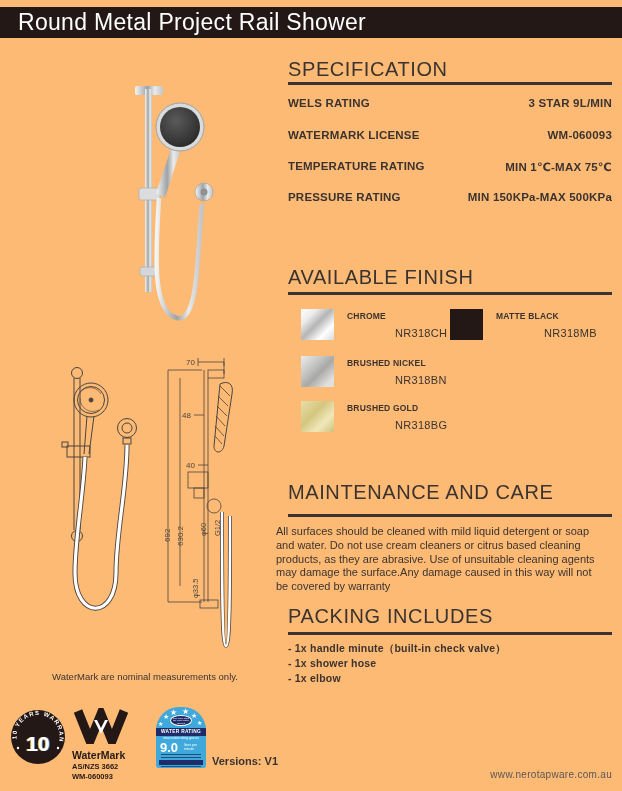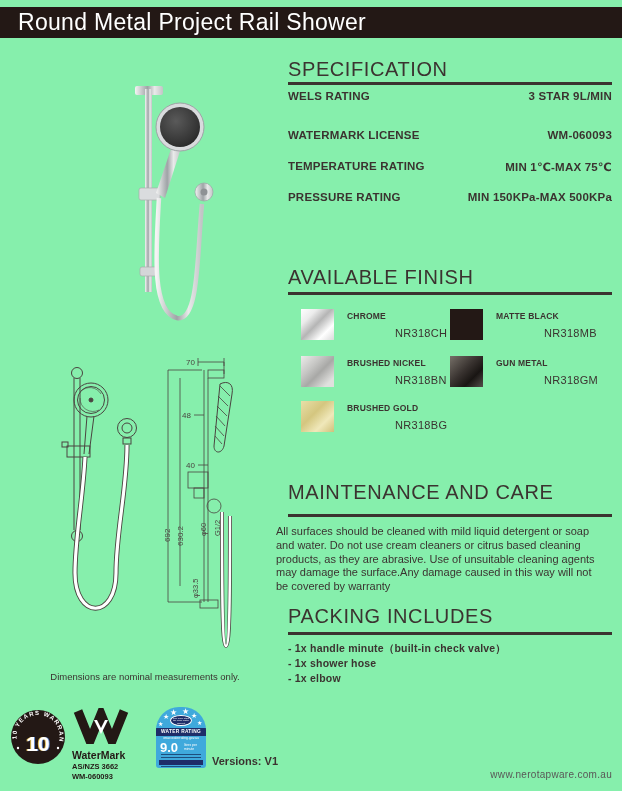--- a/index.html
+++ b/index.html
@@ -1,18 +1,18 @@
 <!DOCTYPE html>
 <html><head>
 <meta charset="utf-8">
 <style>
   * { margin:0; padding:0; box-sizing:border-box; }
   html,body { background:#ffffff; }
   body { font-family:"Liberation Sans","DejaVu Sans",sans-serif; color:#3b3330; }
-  .page { position:relative; width:622px; height:791px; background:#86efac; overflow:hidden; }
+  .page { position:relative; width:622px; height:791px; background:#fdba74; overflow:hidden; }
 
   
   .titlebar { position:absolute; left:0; top:7px; width:622px; height:31px;
     background:#231815; color:#ffffff; font-size:23px; line-height:31px;
     padding-left:18px; letter-spacing:0.3px; }
 
   
   .col-r { position:absolute; left:288px; width:324px; }
   .sec-head { font-size:20px; letter-spacing:0.6px; color:#3b3330; }
   .sec-rule { height:3px; background:#3b3330; width:324px; }
@@ -154,28 +154,28 @@
       <line x1="10" y1="252" x2="44" y2="252"></line>
     <text x="12" y="192" font-size="8" fill="#4a4440" stroke="none" transform="rotate(-90 12 192)">692</text>
     <line x1="22" y1="28" x2="22" y2="236"></line>
     <text x="25" y="196" font-size="8" fill="#4a4440" stroke="none" transform="rotate(-90 25 196)">630.2</text>
     <text x="40" y="248" font-size="7.5" fill="#4a4440" stroke="none" transform="rotate(-90 40 248)">φ33.5</text>
     <rect x="42" y="250" width="18" height="8"></rect>
     <path d="M64,162 C64,240 64,296 68,296 C72,296 72,240 72,166" stroke-width="4"></path>
     <path d="M64,162 C64,240 64,296 68,296 C72,296 72,240 72,166" stroke="#ffffff" stroke-width="2.4"></path>
   </svg>
 
-  <div class="dim-note">Dimensions are nominal measurements only.</div>
+  <div class="dim-note">WaterMark are nominal measurements only.</div>
 
   <div class="col-r" style="top:58px">
     <div class="sec-head">SPECIFICATION</div>
   </div>
   <div class="col-r sec-rule" style="top:82px"></div>
 
-  <div class="spec-row" style="top:90px">
+  <div class="spec-row" style="top:97px">
     <span>WELS RATING</span>
     <span>3 STAR 9L/MIN</span>
   </div>
   <div class="spec-row" style="top:129px">
     <span>WATERMARK LICENSE</span>
     <span>WM-060093</span>
   </div>
   <div class="spec-row" style="top:160px">
     <span>TEMPERATURE RATING</span>
     <span>MIN 1℃-MAX 75℃</span>
@@ -202,27 +202,20 @@
     <div class="finish-txt">
       <div class="finish-name">MATTE BLACK</div>
       <div class="finish-code">NR318MB</div>
     </div>
   </div>
   <div class="finish" style="left:301px;top:356px">
     <div class="swatch sw-bn"></div>
     <div class="finish-txt">
       <div class="finish-name">BRUSHED NICKEL</div>
       <div class="finish-code">NR318BN</div>
-    </div>
-  </div>
-  <div class="finish" style="left:450px;top:356px">
-    <div class="swatch sw-gm"></div>
-    <div class="finish-txt">
-      <div class="finish-name">GUN METAL</div>
-      <div class="finish-code">NR318GM</div>
     </div>
   </div>
   <div class="finish" style="left:301px;top:401px">
     <div class="swatch sw-bg"></div>
     <div class="finish-txt">
       <div class="finish-name">BRUSHED GOLD</div>
       <div class="finish-code">NR318BG</div>
     </div>
   </div>
 

